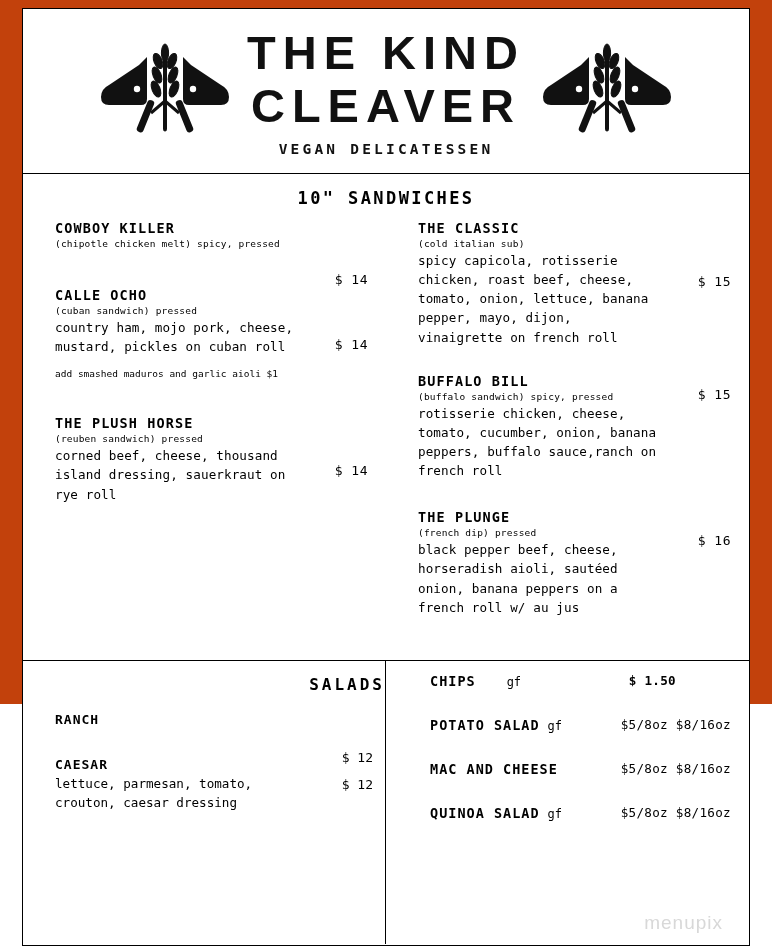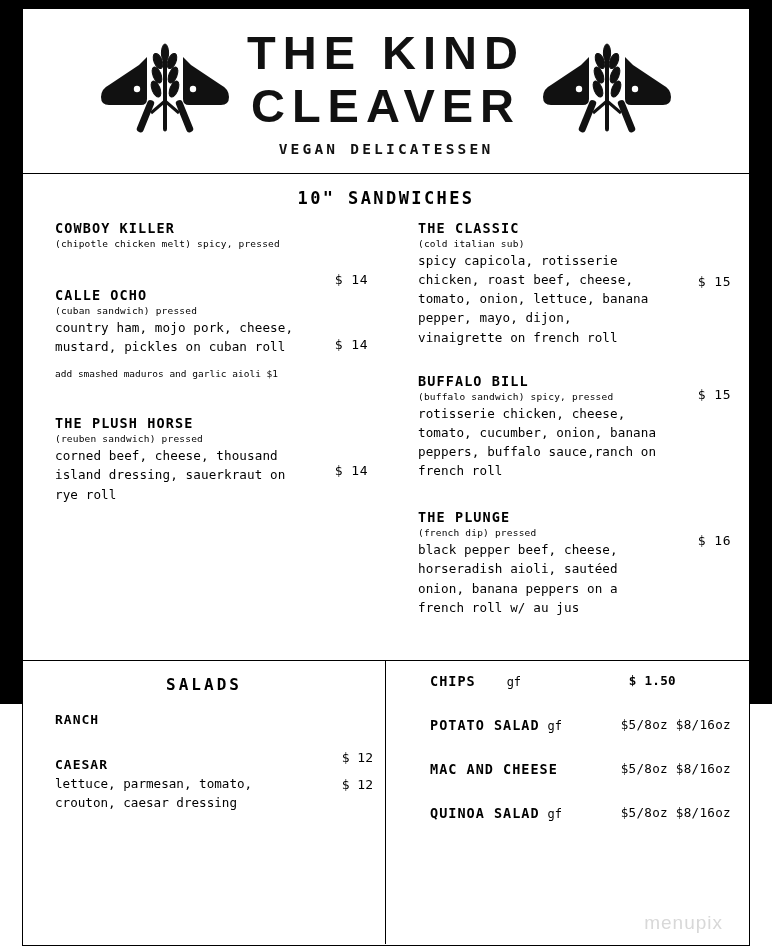--- a/index.html
+++ b/index.html
@@ -11,21 +11,21 @@
     width: 772px;
     height: 950px;
     font-family: "DejaVu Sans Mono", monospace;
     color: #000;
     overflow: hidden;
   }
   .menu {
     position: relative;
     width: 772px;
     height: 704px;
-    background: #000000;
+    background: #c2410c;
   }
   .sheet {
     position: absolute;
     left: 22px;
     top: 8px;
     width: 728px;
     height: 938px;
     border: 1px solid #000;
     box-sizing: border-box;
     background: #fff;
@@ -143,21 +143,21 @@
     border-right: 1px solid #000;
     box-sizing: border-box;
     position: relative;
   }
   .sides {
     width: 50%;
     box-sizing: border-box;
     position: relative;
   }
   .sub-title {
-    text-align: center;
+    text-align: right;
     font-family: "DejaVu Sans Mono", monospace;
     font-weight: bold;
     font-size: 16px;
     letter-spacing: 3px;
     padding: 14px 0 10px 0;
   }
   .salad-item {
     position: relative;
     padding: 0 70px 0 32px;
     margin-bottom: 20px;

